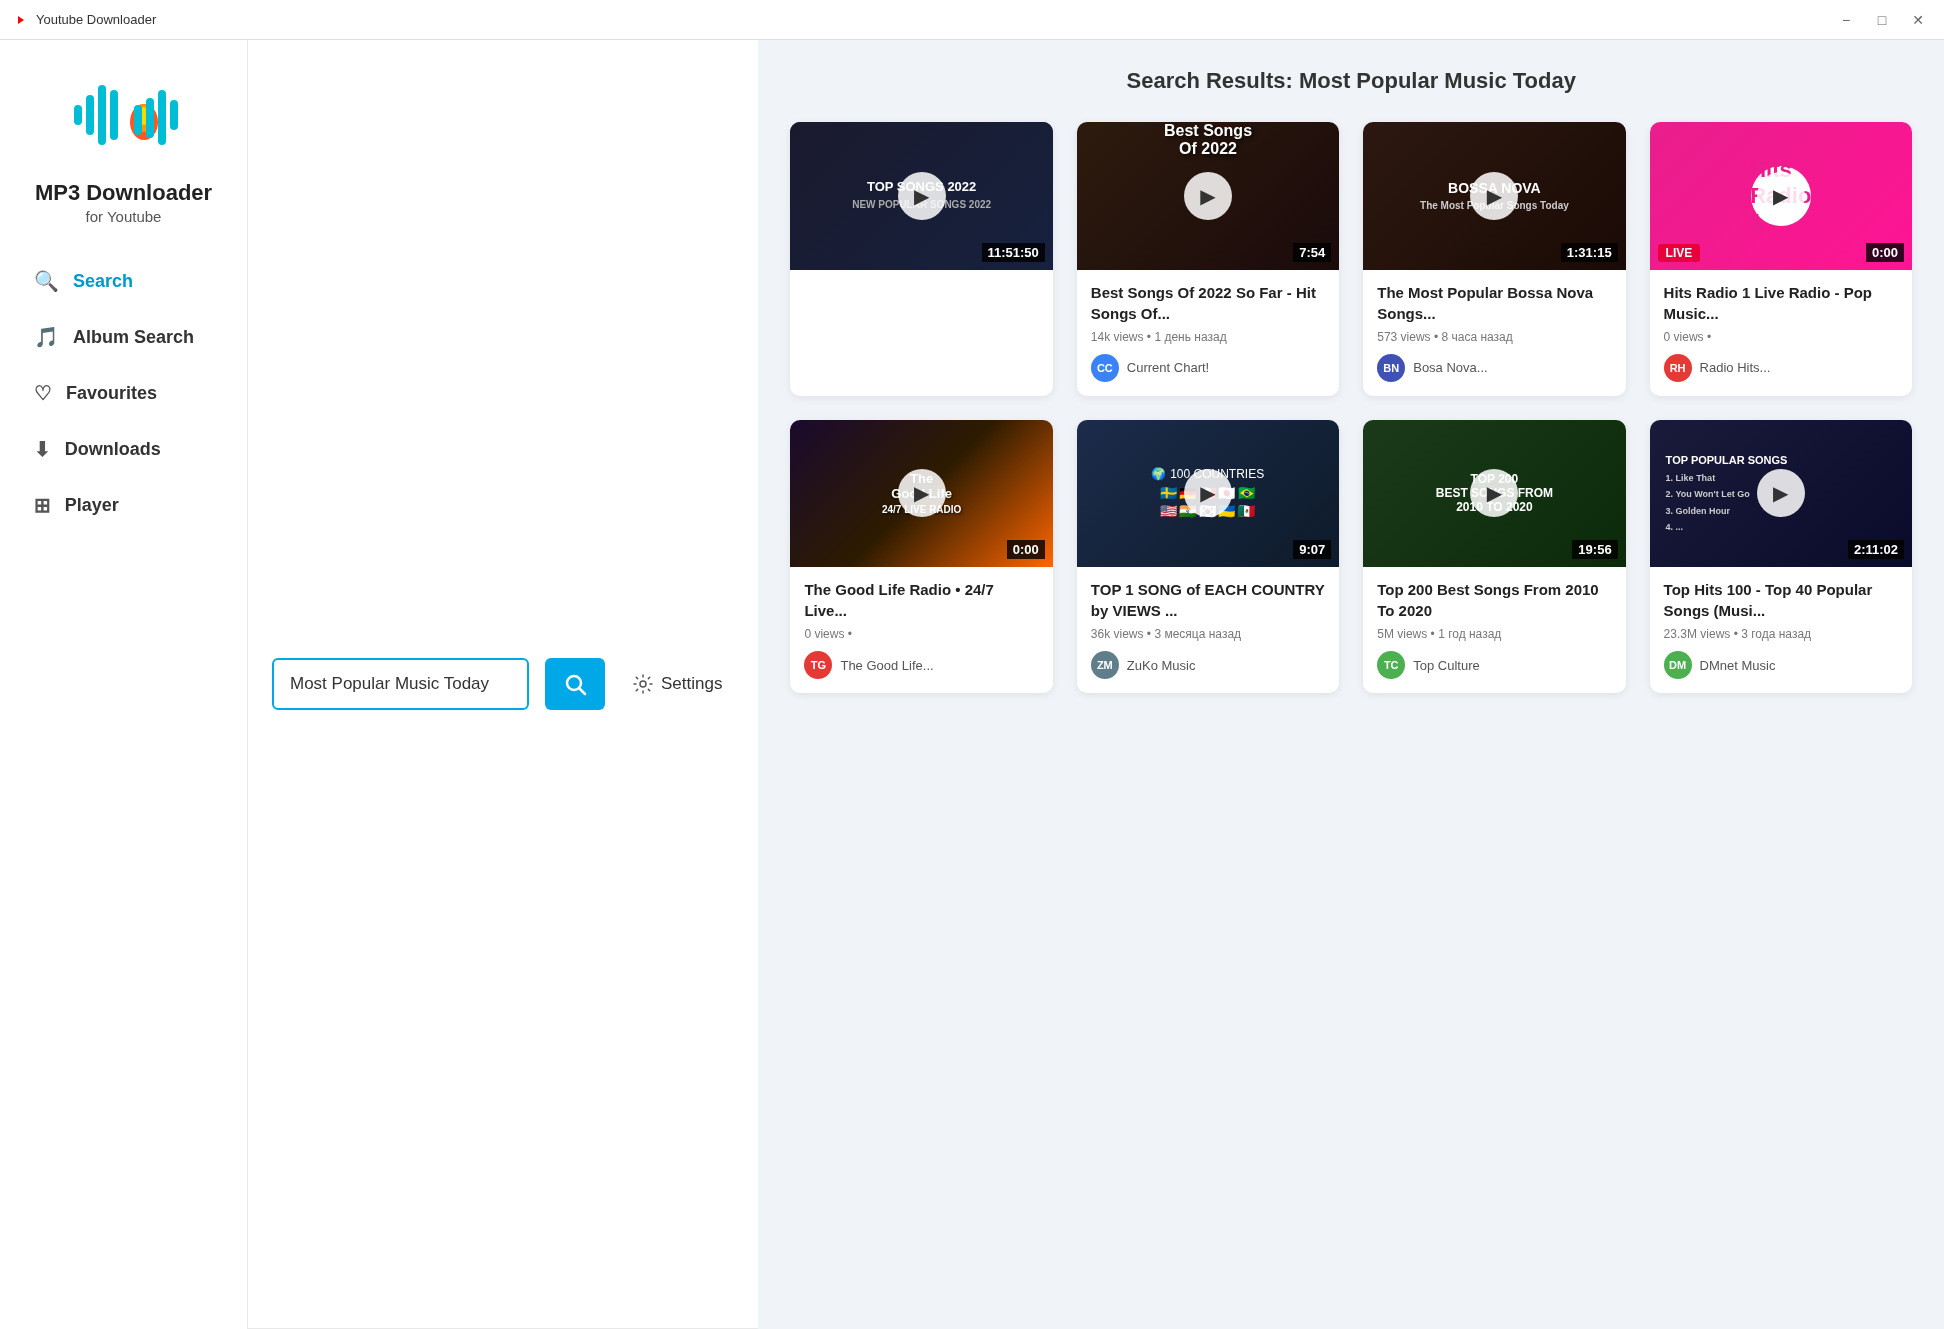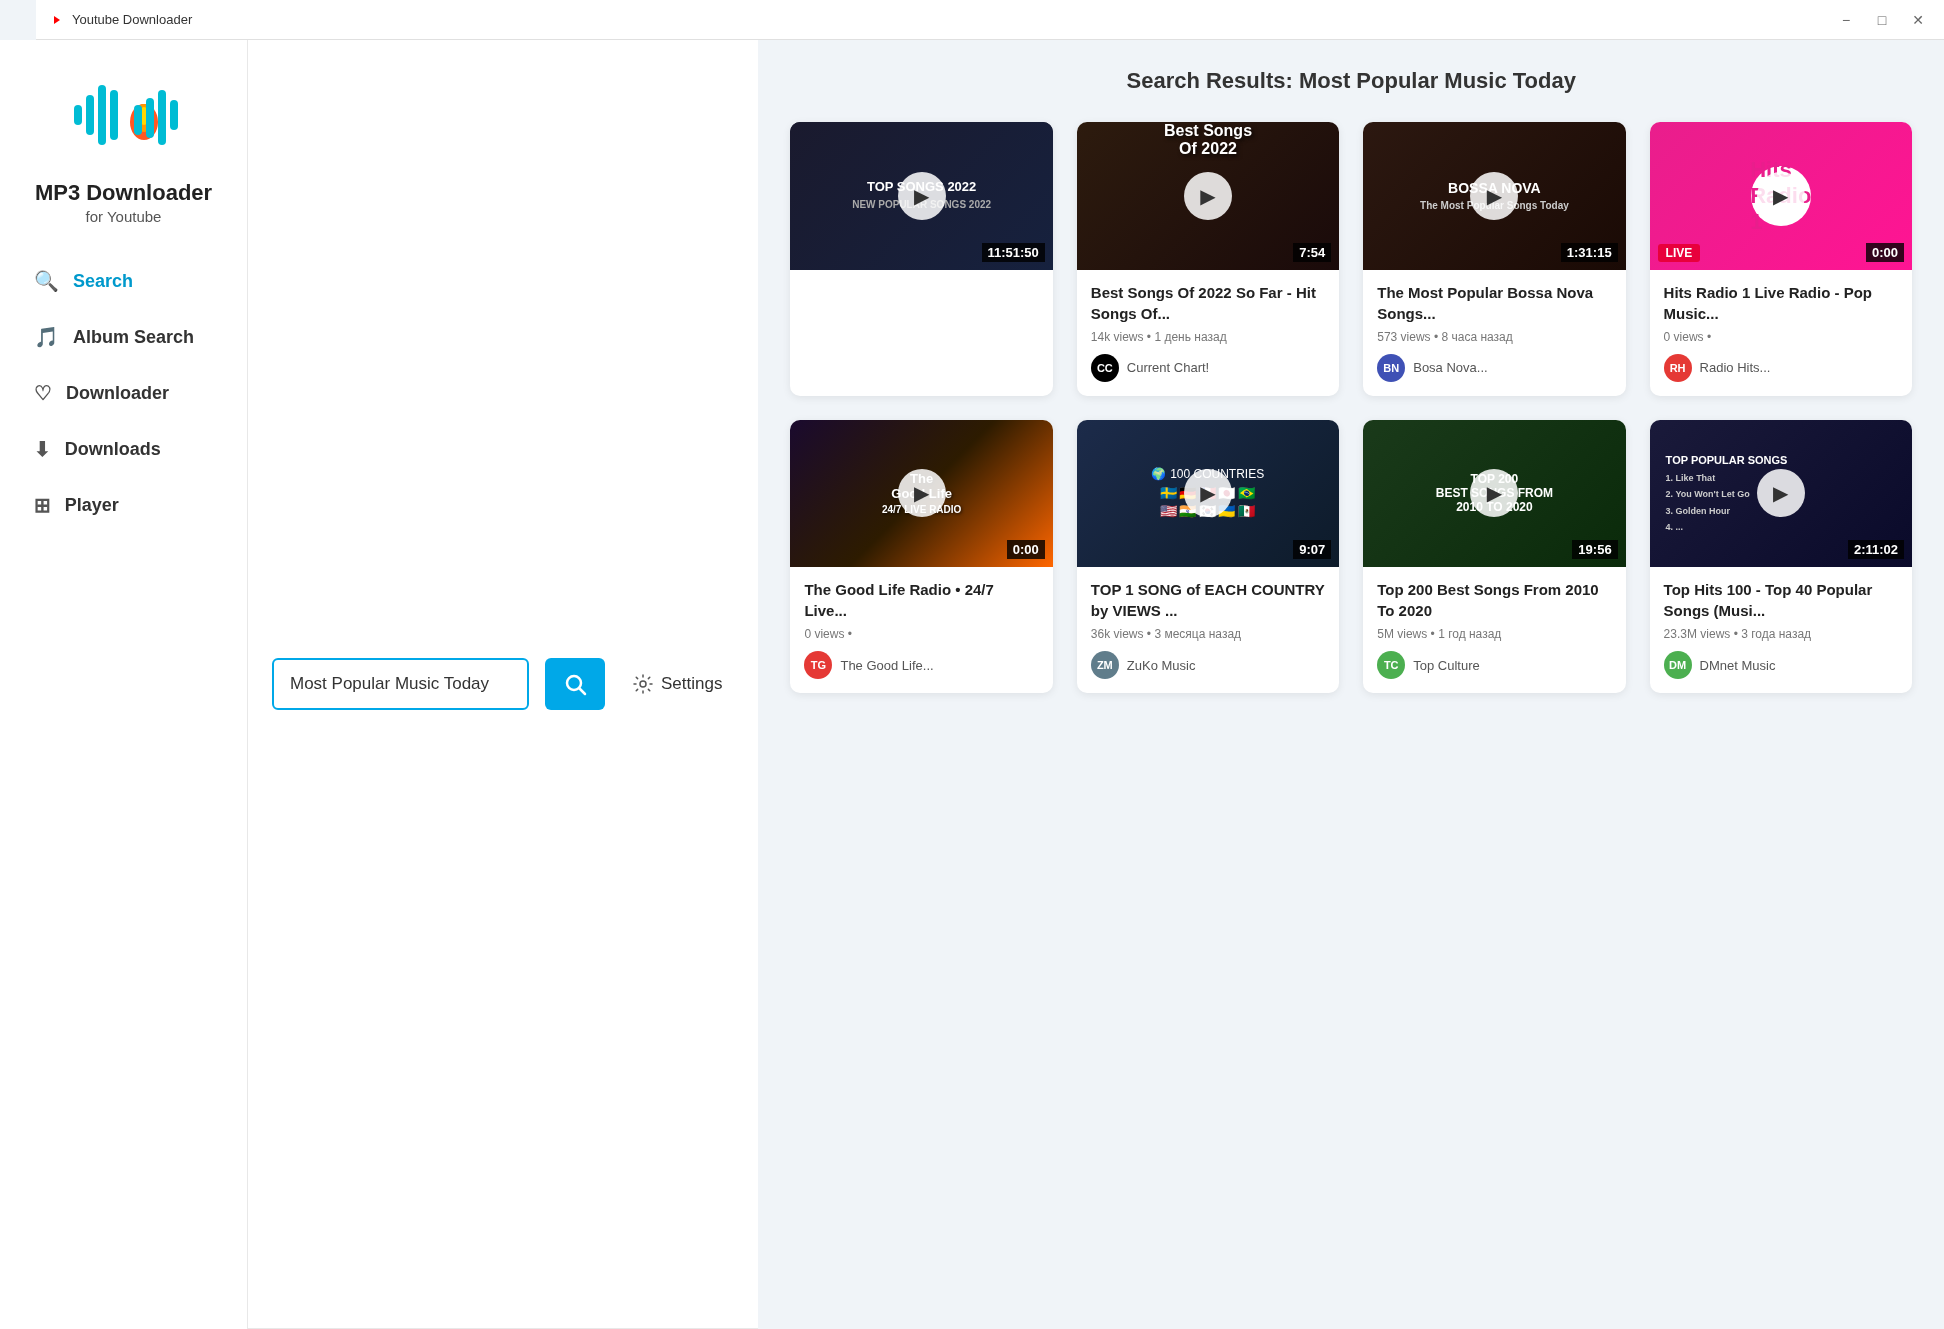--- a/index.html
+++ b/index.html
@@ -8,21 +8,20 @@
     
     .titlebar {
       height: 40px;
       background: #fff;
       display: flex;
       align-items: center;
       justify-content: space-between;
       padding: 0 12px;
       border-bottom: 1px solid #e0e0e0;
       flex-shrink: 0;
-      margin-left: 36px;
     }
     .titlebar-left { display: flex; align-items: center; gap: 8px; font-size: 13px; color: #333; }
     .titlebar-icon { width: 16px; height: 16px; }
     .titlebar-controls { display: flex; gap: 8px; }
     .titlebar-btn {
       width: 28px; height: 28px; border: none; background: none; cursor: pointer;
       font-size: 14px; color: #666; display: flex; align-items: center; justify-content: center;
       border-radius: 4px;
     }
 
@@ -243,21 +242,21 @@
       <div class="nav-item active">
         <span class="nav-icon">🔍</span>
         <span>Search</span>
       </div>
       <div class="nav-item">
         <span class="nav-icon">🎵</span>
         <span>Album Search</span>
       </div>
       <div class="nav-item">
         <span class="nav-icon">♡</span>
-        <span>Downloader</span>
+        <span>Favourites</span>
       </div>
       <div class="nav-item">
         <span class="nav-icon">⬇</span>
         <span>Downloads</span>
       </div>
       <div class="nav-item">
         <span class="nav-icon">⊞</span>
         <span>Player</span>
       </div>
     </nav>
@@ -308,21 +307,21 @@
             <div class="duration-badge">7:54</div>
           </div>
           <div class="card-info">
             <div class="card-title">Best Songs Of 2022 So Far - Hit Songs Of...</div>
             <div class="card-meta">
               <span>14k views</span>
               <span> • </span>
               <span>1 день назад</span>
             </div>
             <div class="card-channel">
-              <div class="channel-avatar" style="background:#000000;text-align:right;">CC</div>
+              <div class="channel-avatar" style="background:#3b82f6;text-align:right;">CC</div>
               <span>Current Chart!</span>
             </div>
           </div>
         </div>
 
         <div class="video-card">
           <div class="thumbnail">
             <div style="position:absolute;top:0;left:0;right:0;bottom:0;background:linear-gradient(135deg,#2c1810,#1a0a05);display:flex;align-items:center;justify-content:center;flex-direction:column;padding:10px;">
               <div style="color:#fff;font-size:14px;font-weight:700;text-align:center;">BOSSA NOVA<br><span style="font-size:10px;color:#ccc;">The Most Popular Songs Today</span></div>
             </div>

